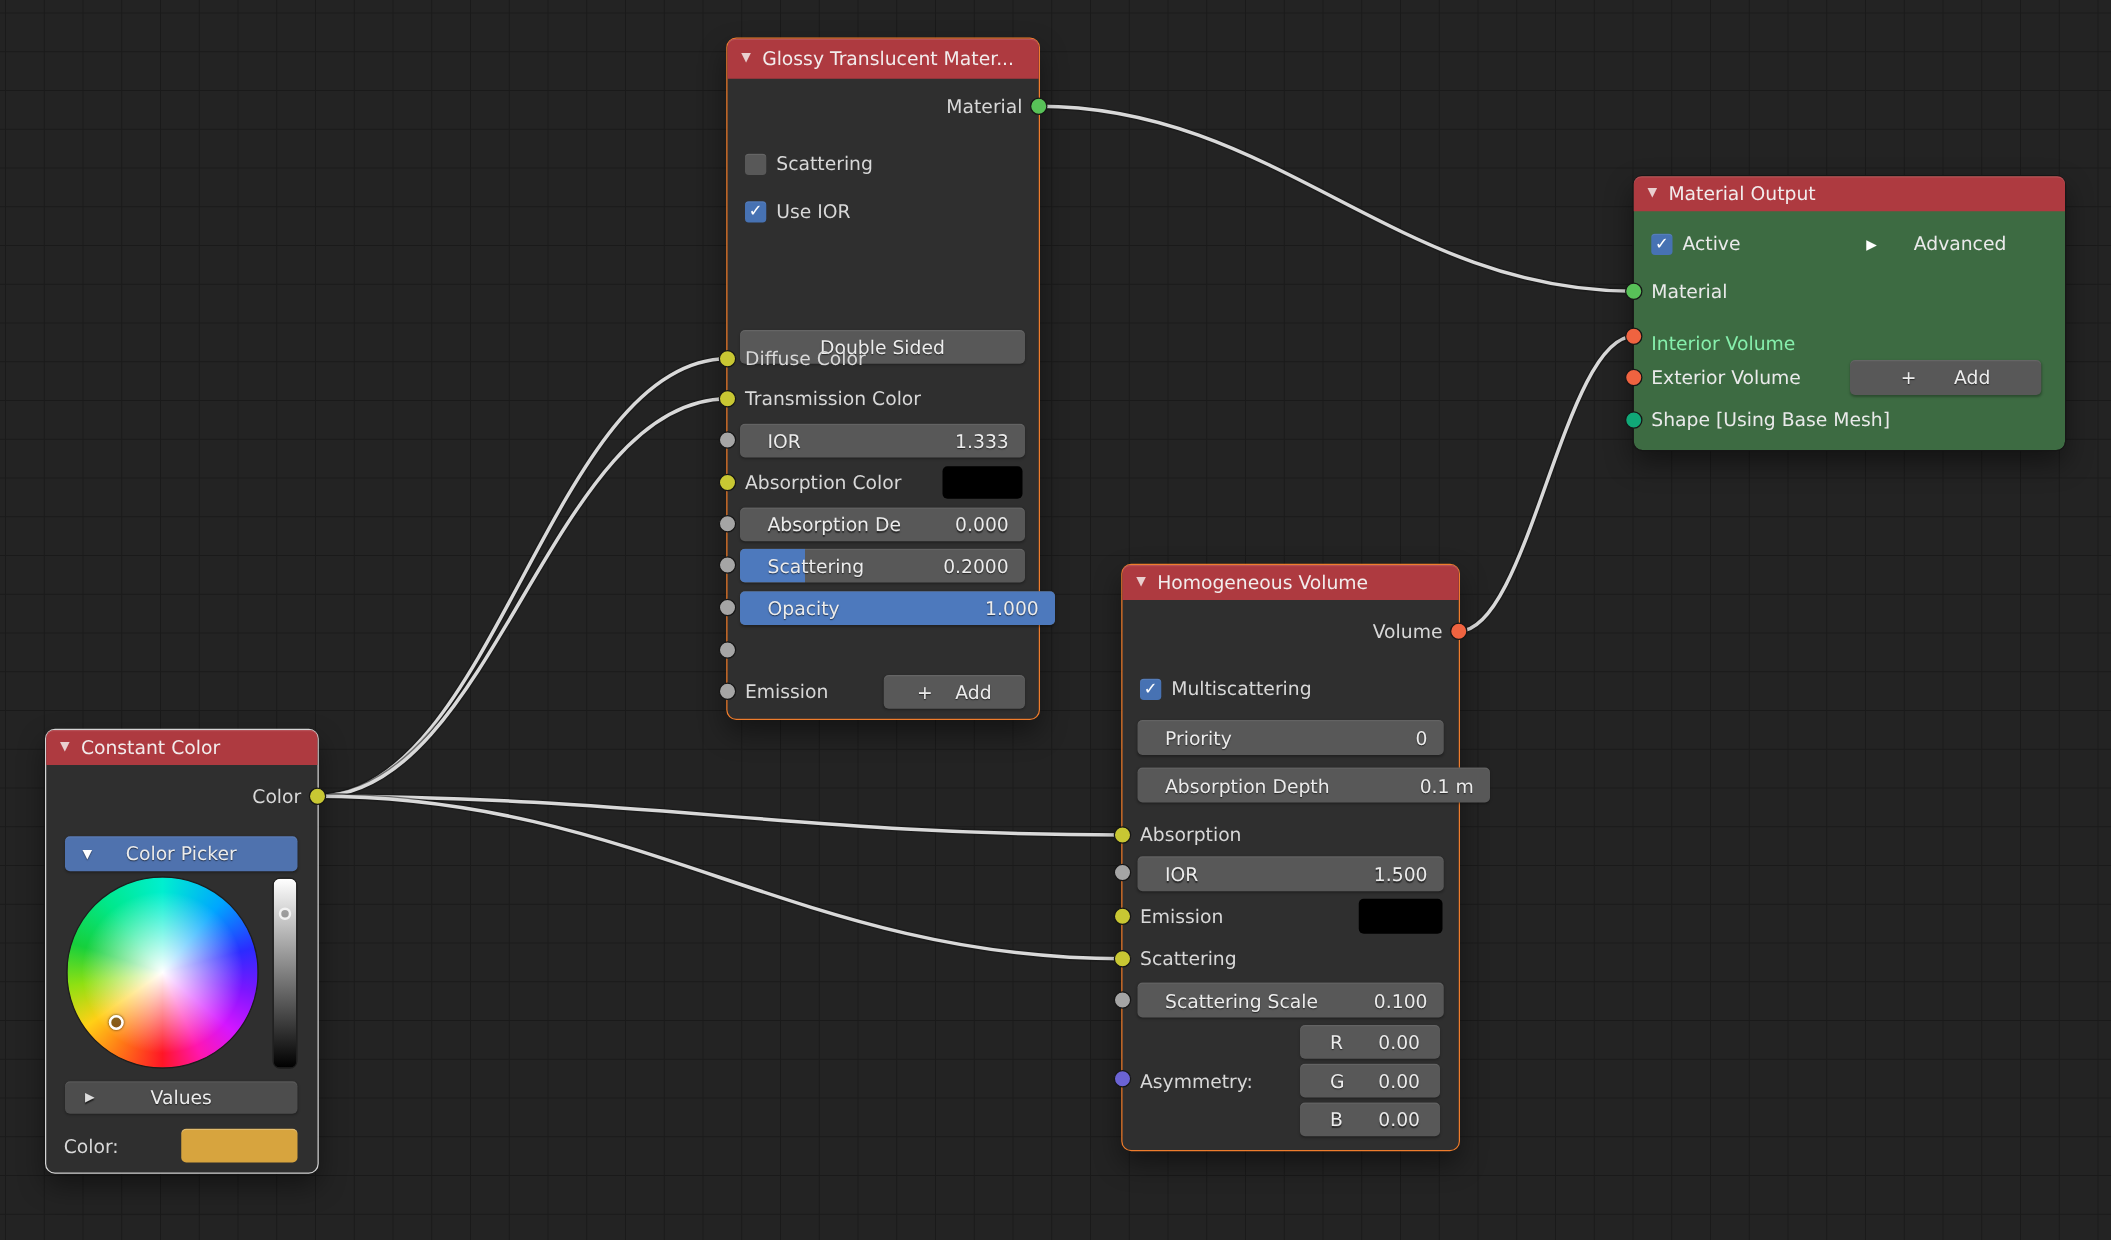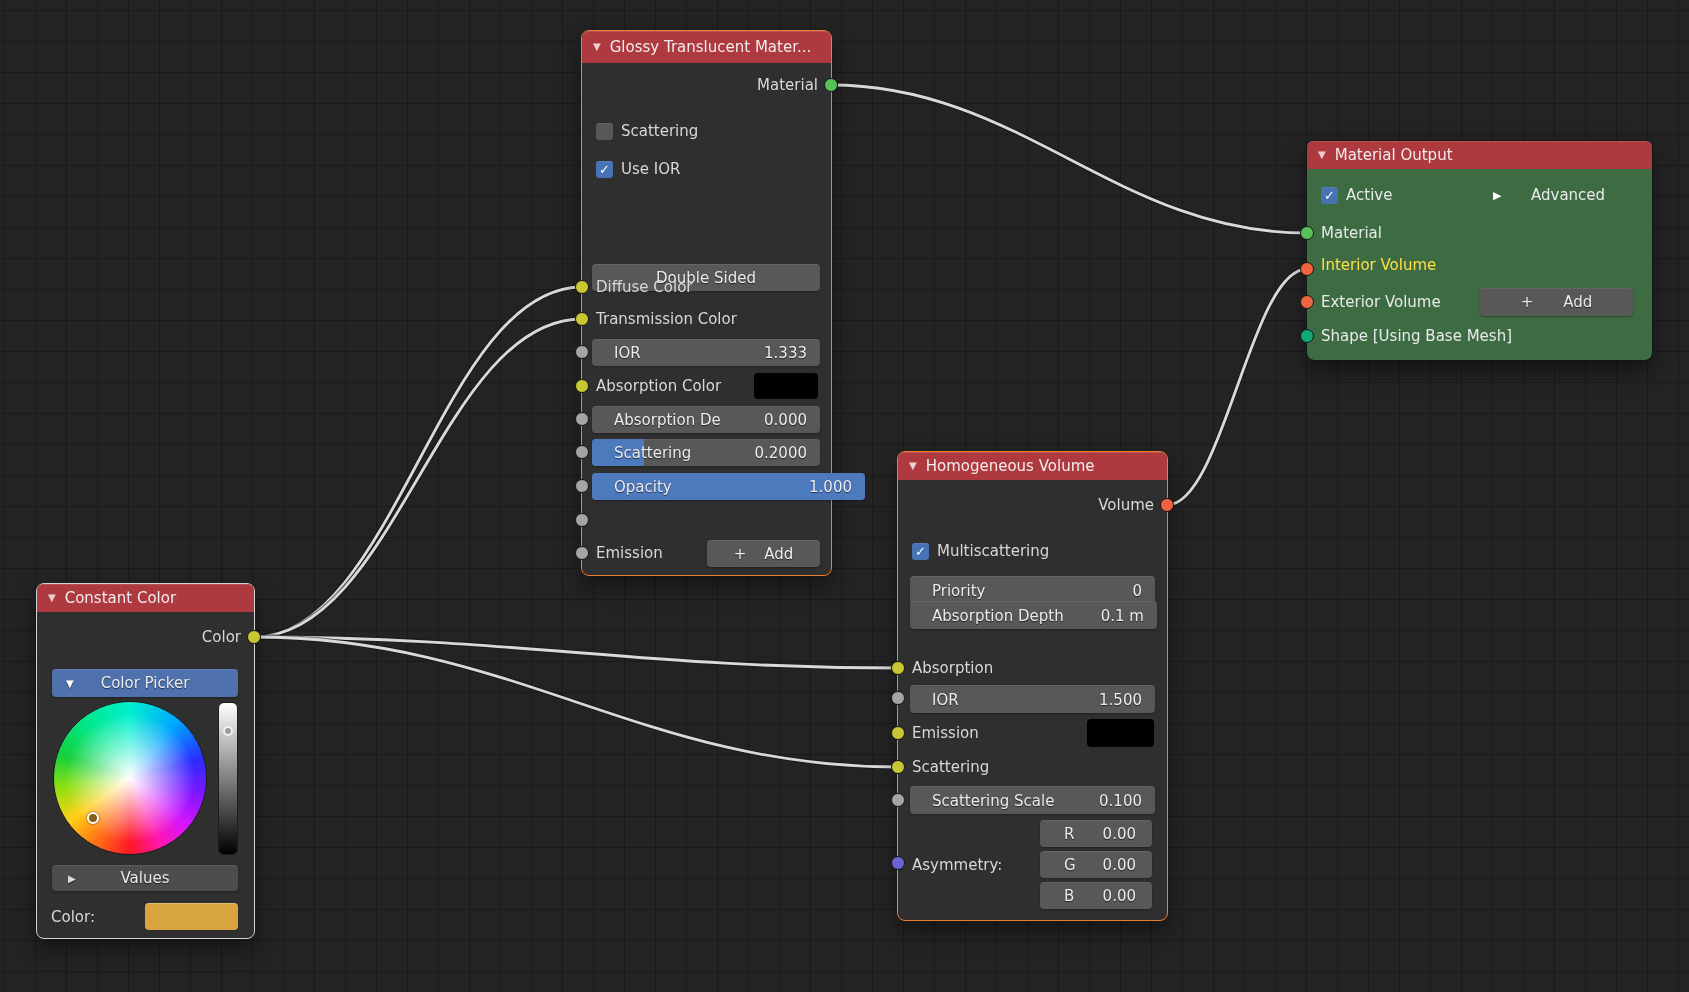--- a/index.html
+++ b/index.html
@@ -143,21 +143,21 @@
   </div>
   <span class="sock l sg" style="top:381px"></span>
 
   <div class="slider wtxt" style="left:10px;width:228px;top:408px">
     <span class="fill" style="width:23%"></span>
     <span class="lab">Scattering</span>
     <span class="val">0.2000</span>
   </div>
   <span class="sock l sg" style="top:414px"></span>
 
-  <div class="slider wtxt" style="left:10px;width:273px;top:442px">
+  <div class="slider wtxt" style="left:10px;width:252px;top:442px">
     <span class="fill" style="width:100%"></span>
     <span class="lab">Opacity</span>
     <span class="val">1.000</span>
   </div>
   <span class="sock l sg" style="top:448px"></span>
 
   <span class="sock l sg" style="top:482px"></span>
 
   <div class="row" style="top:508px">
     <span class="lbl">Emission</span>
@@ -180,21 +180,21 @@
       </span>
     <span class="lbl">Active</span>
     <span style="position:absolute;left:186px;font-size:11px;color:#fff">▶</span>
     <span style="position:absolute;left:224px" class="lbl">Advanced</span>
   </div>
   <div class="row" style="top:78px;color:#eaeaea">
     <span class="lbl">Material</span>
   </div>
   <span class="sock l sgr" style="top:85px"></span>
 
-  <div class="row" style="top:110px;color:#fde047">
+  <div class="row" style="top:120px;color:#86efac">
     <span class="lbl">Interior Volume</span>
   </div>
   <span class="sock l so" style="top:121px"></span>
 
   <div class="row" style="top:147px;color:#eaeaea">
     <span class="lbl">Exterior Volume</span>
   </div>
   <span class="sock l so" style="top:154px"></span>
   <div class="btn wtxt" style="right:19px;width:153px;top:147px;height:28px;gap:30px">
     <span>+</span>
@@ -221,21 +221,21 @@
     <span class="cb on">
         <span>✓</span>
       </span>
     <span class="lbl">Multiscattering</span>
   </div>
 
   <div class="slider wtxt" style="left:12px;width:245px;top:124px;height:28px">
     <span class="lab">Priority</span>
     <span class="val">0</span>
   </div>
-  <div class="slider wtxt" style="left:12px;width:247px;top:149px;height:28px">
+  <div class="slider wtxt" style="left:12px;width:282px;top:162px;height:28px">
     <span class="lab">Absorption Depth</span>
     <span class="val">0.1 m</span>
   </div>
 
   <div class="row" style="top:202px">
     <span class="lbl">Absorption</span>
   </div>
   <span class="sock l sy" style="top:209px"></span>
 
   <div class="slider wtxt" style="left:12px;width:245px;top:233px;height:28px">

